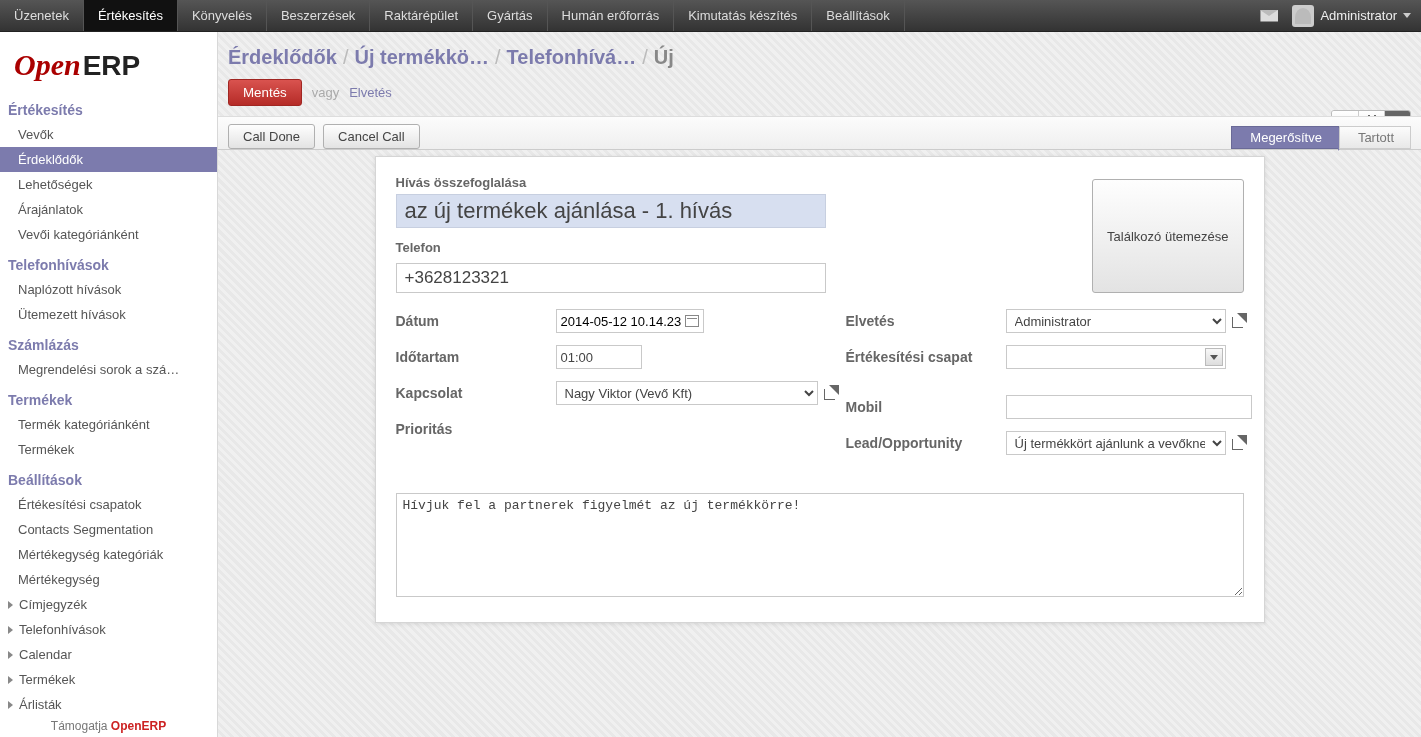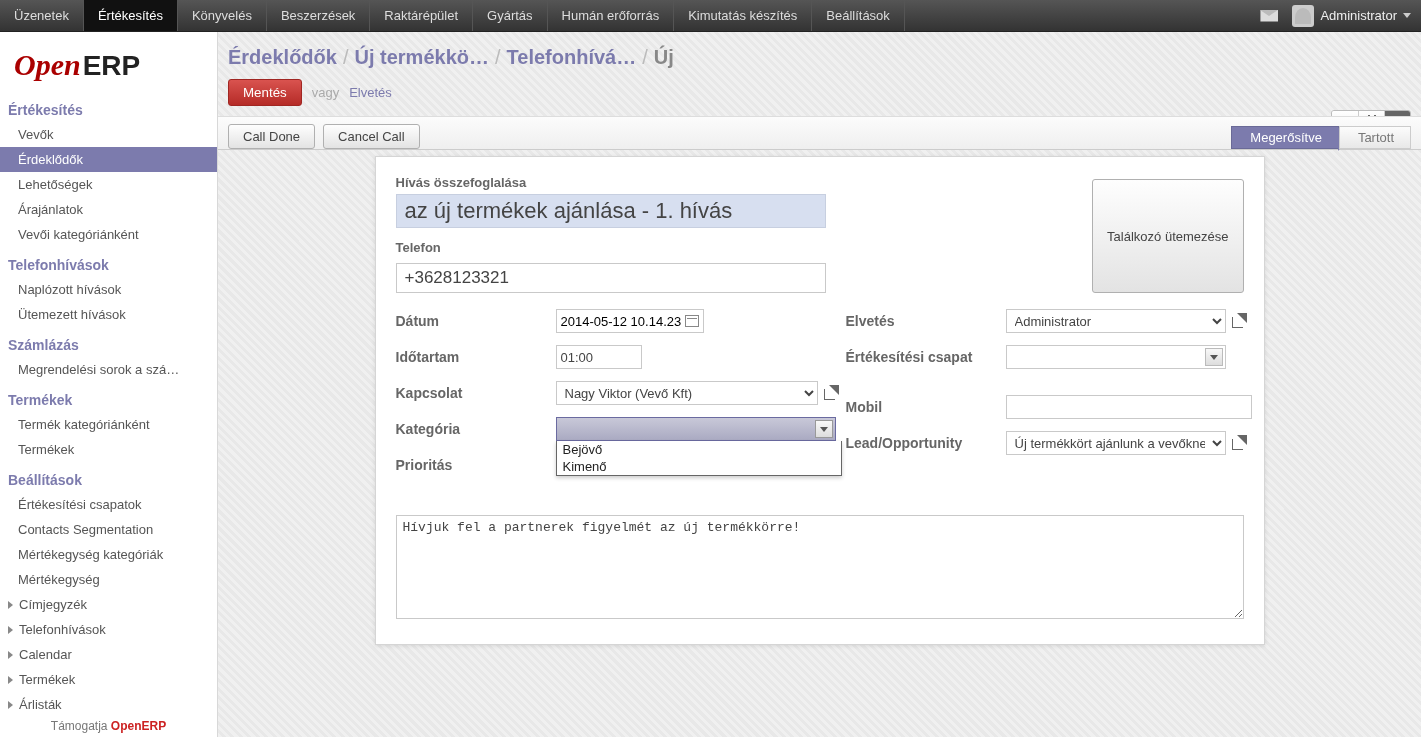--- a/index.html
+++ b/index.html
@@ -553,36 +553,20 @@
             <div class="field-row">
               <div class="lbl">Kapcsolat</div>
               <div class="val">
                 <select class="small-select wide-select">
                   <option>Nagy Viktor (Vevő Kft)</option>
                 </select>
                 <span class="external-link-icon"></span>
               </div>
             </div>
             <div class="field-row">
-              <div class="lbl">Kategória</div>
-              <div class="val">
-                <div class="cat-wrap">
-                  <div class="cat-field">
-                    <div class="dd-btn">
-                        <span class="dd-caret"></span>
-                      </div>
-                  </div>
-                  <div class="cat-popup">
-                    <div class="cat-option">Bejövő</div>
-                    <div class="cat-option">Kimenő</div>
-                  </div>
-                </div>
-              </div>
-            </div>
-            <div class="field-row">
               <div class="lbl">Prioritás</div>
               <div class="val"></div>
             </div>
           </div>
 
           <div class="col">
             <div class="field-row">
               <div class="lbl">Elvetés</div>
               <div class="val">
                 <select class="small-select sel-220">

